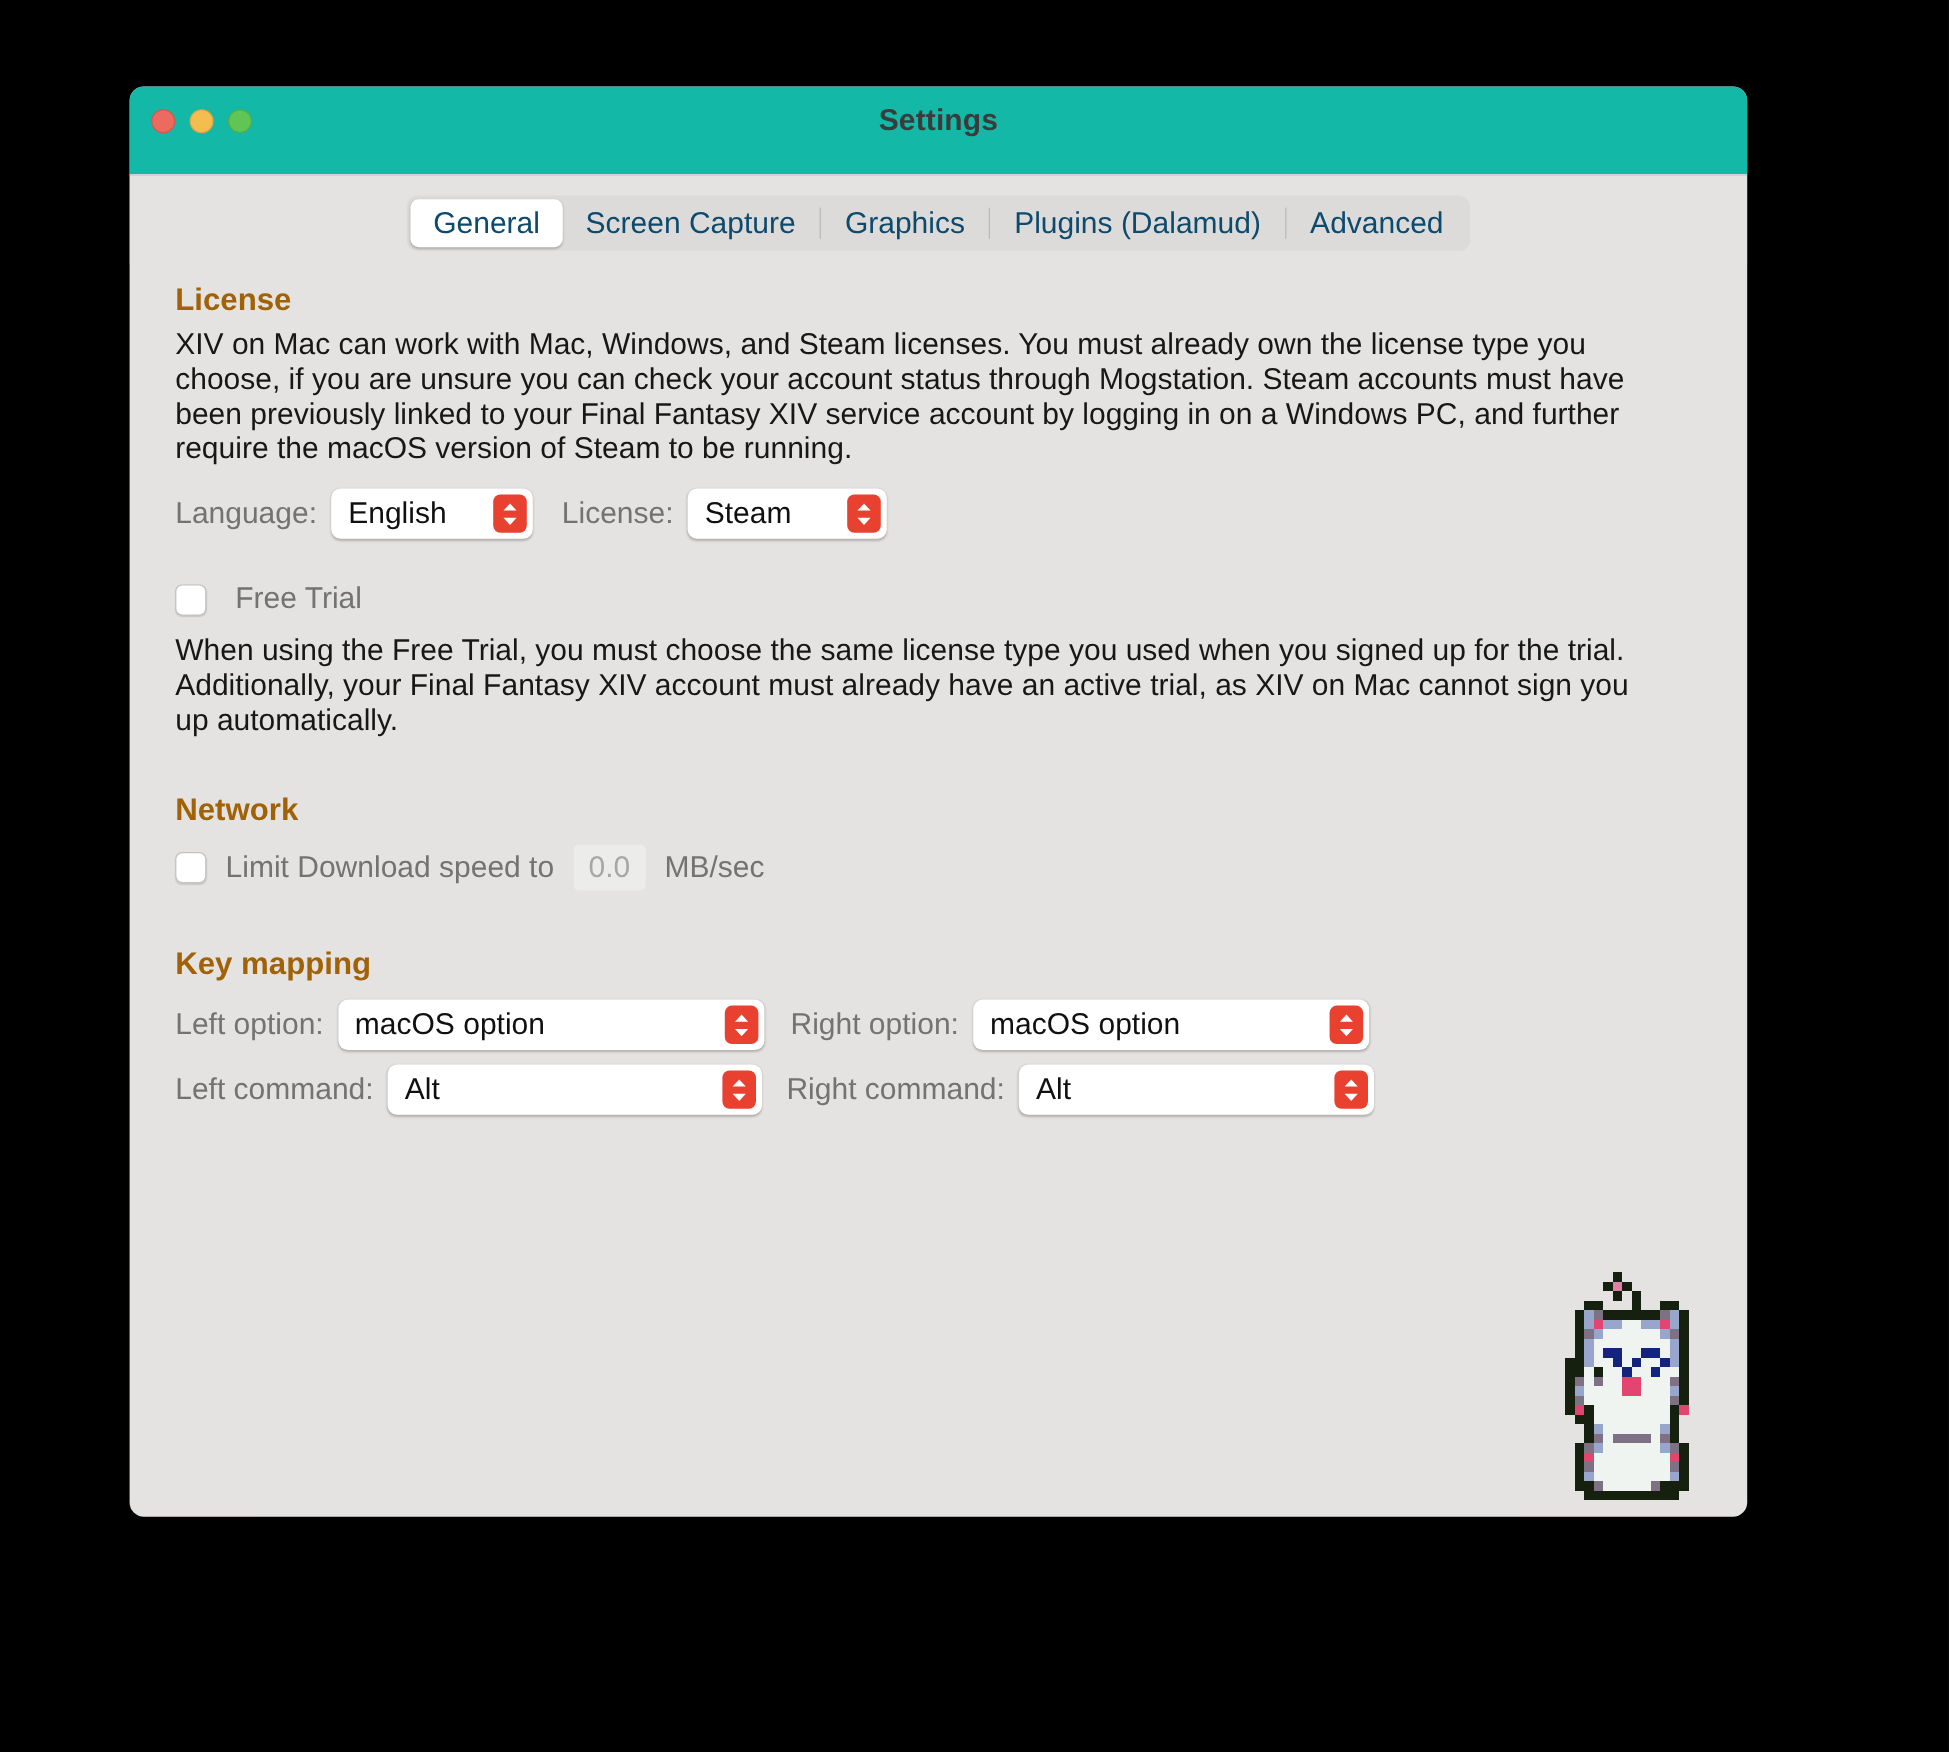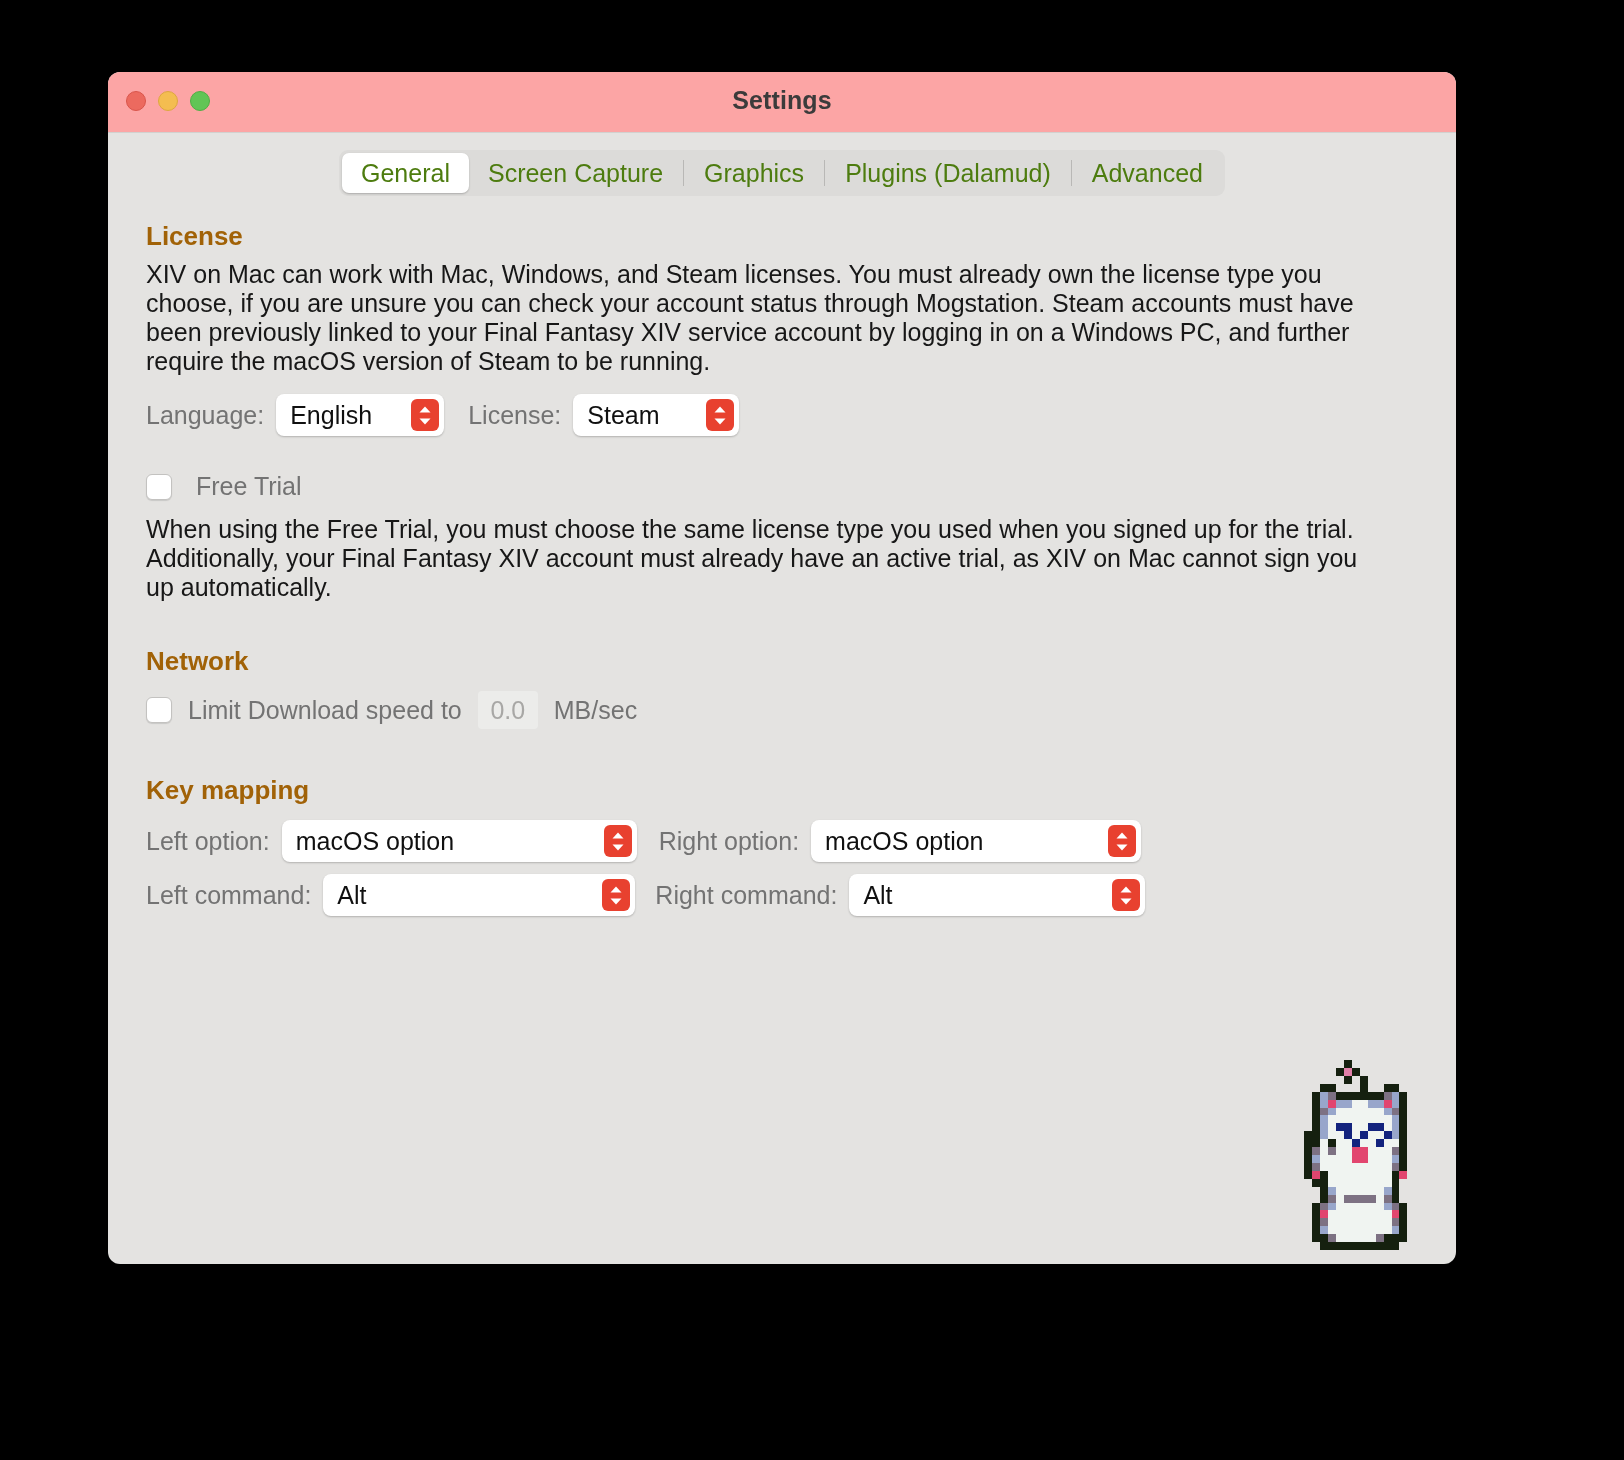--- a/index.html
+++ b/index.html
@@ -24,22 +24,22 @@
     height: 1192px;
     background: #e4e3e1;
     border-radius: 12px;
     overflow: hidden;
     box-shadow: 0 22px 60px rgba(0,0,0,0.55);
   }
 
   
   .titlebar {
     position: relative;
-    height: 61px;
-    background: #fca5a5;
+    height: 74px;
+    background: #14b8a6;
     border-bottom: 1px solid #d2d1cf;
     box-sizing: border-box;
   }
   .traffic {
     position: absolute;
     left: 18px;
     top: 19px;
     display: flex;
     gap: 12px;
   }
@@ -76,21 +76,21 @@
     display: flex;
     align-items: center;
     background: #dcdbd9;
     border-radius: 9px;
     padding: 3px;
     height: 46px;
     box-sizing: border-box;
   }
   .tab {
     font-size: 25px;
-    color: #4d7c0f;
+    color: #0c4a6e;
     padding: 0 19px;
     line-height: 40px;
     height: 40px;
     border-radius: 7px;
     white-space: nowrap;
     cursor: default;
   }
   .tab.active {
     background: #ffffff;
     box-shadow: 0 1px 2px rgba(0,0,0,0.22);

